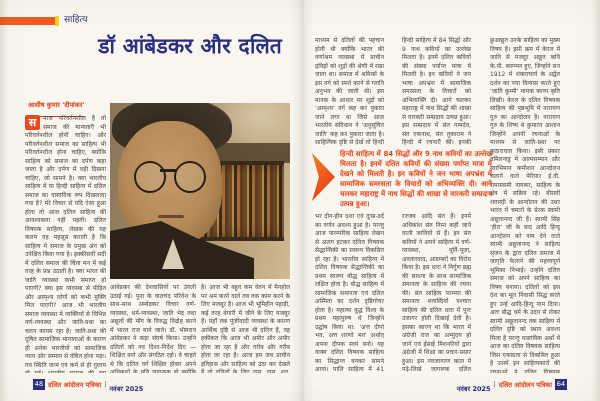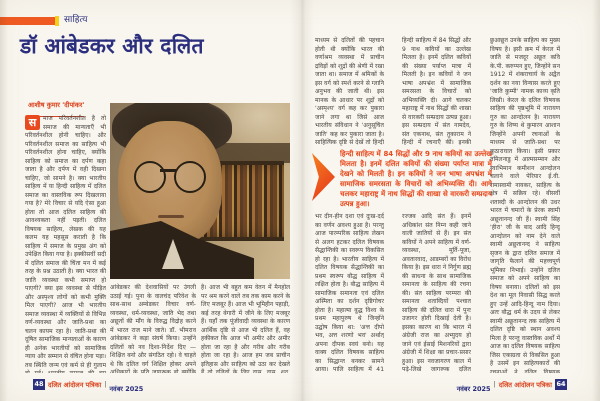--- a/index.html
+++ b/index.html
@@ -10,21 +10,21 @@
     background:linear-gradient(90deg,rgba(0,0,0,0) 0%,rgba(60,45,25,.06) 40%,rgba(60,45,25,.12) 52%,rgba(60,45,25,.05) 65%,rgba(0,0,0,0) 100%);}
   .edge-l{position:absolute;left:0;top:0;width:8px;height:401px;background:linear-gradient(90deg,rgba(60,45,25,.10),rgba(0,0,0,0));}
   .edge-r{position:absolute;right:0;top:0;width:8px;height:401px;background:linear-gradient(270deg,rgba(60,45,25,.10),rgba(0,0,0,0));}
 
   
   .tag-bar{position:absolute;left:0;top:17px;width:55px;height:8px;background:#ee5a22;}
   .tag-notch{position:absolute;left:55px;top:16px;width:4px;height:10px;background:#f6cf1b;}
   .tag-label{position:absolute;left:64px;top:12px;font-size:9px;font-weight:normal;color:#2b2f7e;}
 
   
-  .title{position:absolute;left:20px;top:34px;width:262px;text-align:left;color:#2b2f7e;
+  .title{position:absolute;left:20px;top:34px;width:262px;text-align:right;color:#2b2f7e;
     font-weight:bold;font-size:21px;line-height:24px;letter-spacing:.2px;}
 
   
   .author{position:absolute;left:28px;top:100px;font-size:6.5px;font-weight:bold;color:#d9441f;
     border-bottom:1px solid #d9441f;padding-bottom:7px;}
 
   
   .col{position:absolute;font-size:6px;line-height:8.5px;text-align:justify;color:#4a4542;overflow:hidden;}
   .col-l1{left:25px;top:114px;width:81px;height:259px;}
   .col-l2{left:110px;top:283px;width:86px;height:90px;}
@@ -68,21 +68,21 @@
   .quote-mark{position:absolute;left:2px;top:4px;width:23px;height:48px;
     background:linear-gradient(135deg,#f5821f 0%,#e8401c 80%);
     clip-path:polygon(0 0,100% 50%,0 100%,30% 50%);}
   .quote-text{position:absolute;left:30px;top:0;width:152px;height:60px;overflow:hidden;
     font-size:7px;line-height:10px;font-weight:bold;color:#e84a1e;text-align:justify;}
 
   
   .footer{position:absolute;top:378px;height:12px;display:flex;align-items:center;gap:3px;font-size:6.5px;}
   .footer-left{left:33px;} .footer-right{right:33px;}
   .pagenum{display:inline-block;min-width:12px;height:11px;background:#2b2f7e;color:#fff;font-size:6.5px;
-    line-height:11px;text-align:center;font-weight:bold;}
+    line-height:11px;text-align:center;font-weight:normal;}
   .mag-name{color:#d9441f;font-weight:bold;}
   .issue{color:#2b2f7e;font-weight:bold;margin-top:9px;}
   .sep{color:#555;}
 </style>
 </head>
 <body>
 
 <div id="spread">
 
   <div>

